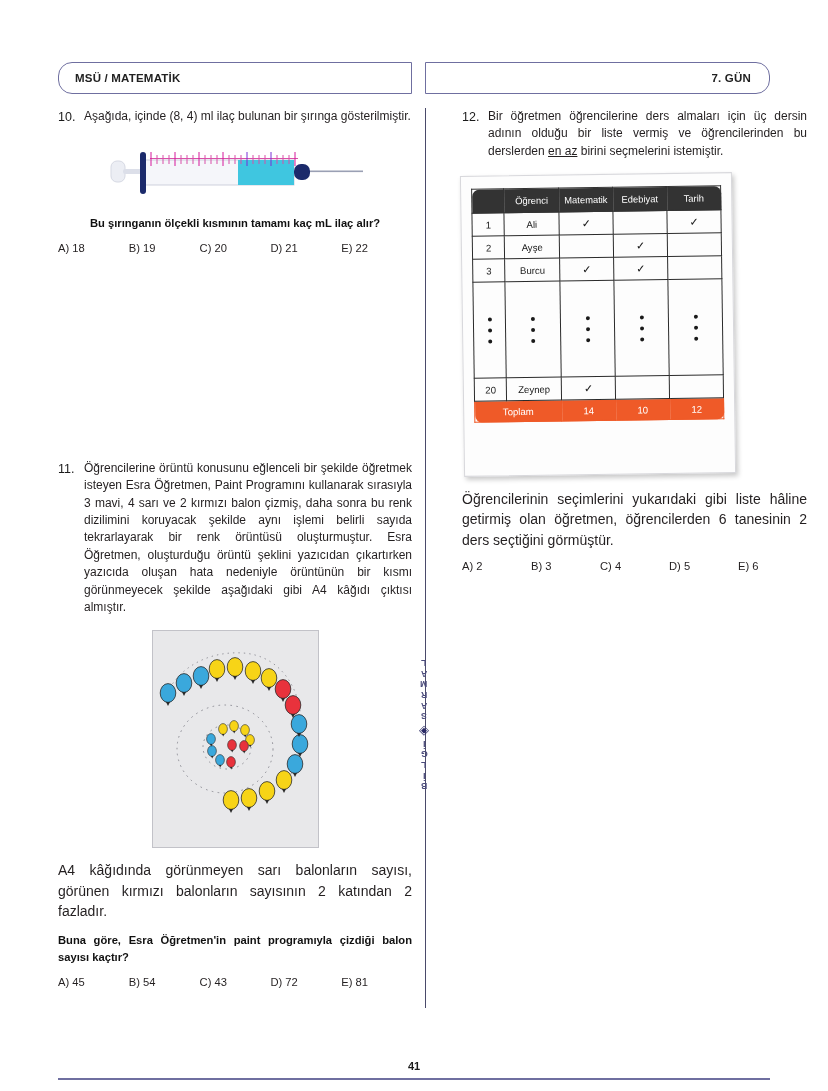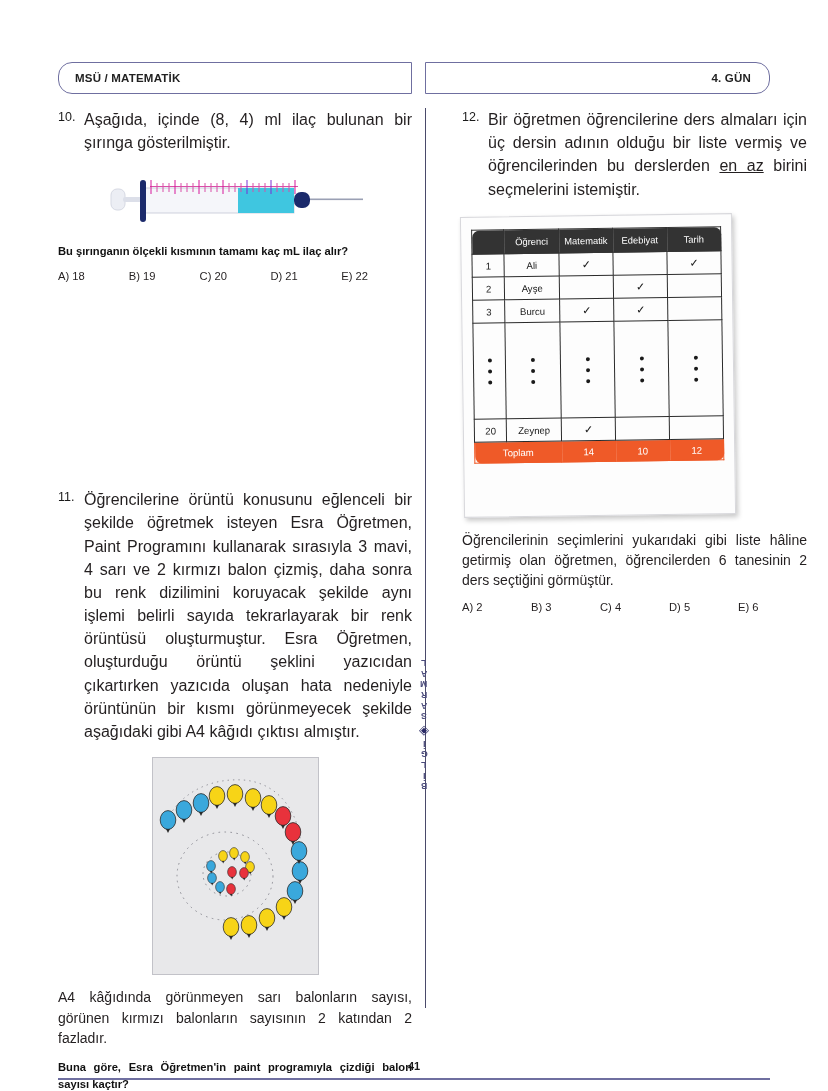--- a/index.html
+++ b/index.html
@@ -71,34 +71,35 @@
   .q-num {
     font-size: 12.5px;
     font-weight: normal;
     width: 26px;
     flex: 0 0 26px;
     line-height: 1.45;
     color: #1a1a1a;
   }
   .q-body {
     flex: 1 1 auto;
-    font-size: 16px;
+    font-size: 12px;
     line-height: 1.45;
     text-align: justify;
     color: #231f20;
   }
   .q-body.just { text-align: justify; text-justify: inter-word; }
   .u { text-decoration: underline; }
 
   .ask {
     font-size: 11.2px;
     font-weight: bold;
     line-height: 1.5;
     margin-top: 11px;
     color: #111;
+    text-align: center;
   }
   .ask.just { text-align: justify; }
 
   .opts {
     display: flex;
     margin-top: 10px;
     font-size: 11.2px;
     color: #231f20;
   }
   .opt { width: 20%; }
@@ -243,21 +244,21 @@
 </head>
 <body>
 
 <div class="page">
 
   <div class="header-row">
     <div class="hdr-box hdr-left">
       <span>MSÜ / MATEMATİK</span>
     </div>
     <div class="hdr-box hdr-right">
-      <span>4. GÜN</span>
+      <span>7. GÜN</span>
     </div>
   </div>
 
   <div class="divider"></div>
 
   <div class="col col-left">
 
     <div class="q">
       <div class="q-head">
         <div class="q-num">10.</div>

